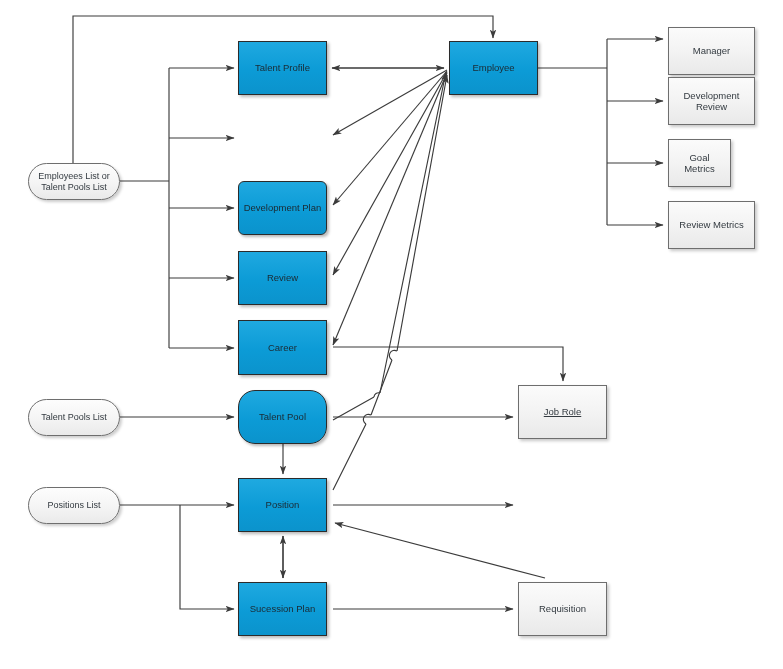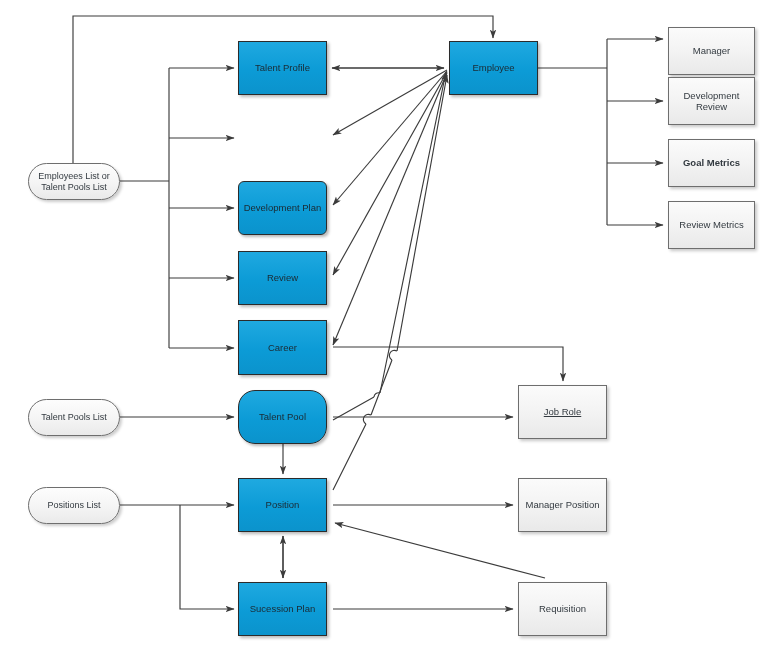--- a/index.html
+++ b/index.html
@@ -167,33 +167,30 @@
     <span class="lbl">Manager</span>
   </div>
 
   <div class="node grey" style="left:668px;top:77px;width:87px;height:48px;">
     <span class="lbl">
       <span>Development</span><br>
       <span>Review</span>
     </span>
   </div>
 
-  <div class="node grey" style="left:668px;top:139px;width:87px;height:48px;font-weight:bold;">
+  <div class="node grey" style="left:668px;top:139px;width:63px;height:48px;">
     <span class="lbl">Goal Metrics</span>
   </div>
 
   <div class="node grey" style="left:668px;top:201px;width:87px;height:48px;">
     <span class="lbl">Review Metrics</span>
   </div>
 
   <div class="node grey" style="left:518px;top:385px;width:89px;height:54px;text-decoration:underline;">
     <span class="lbl">Job Role</span>
   </div>
 
-  <div class="node grey" style="left:518px;top:478px;width:89px;height:54px;">
-    <span class="lbl">Manager Position</span>
-  </div>
 
   <div class="node grey" style="left:518px;top:582px;width:89px;height:54px;">
     <span class="lbl">Requisition</span>
   </div>
 
 </div>
 
 </body></html>

